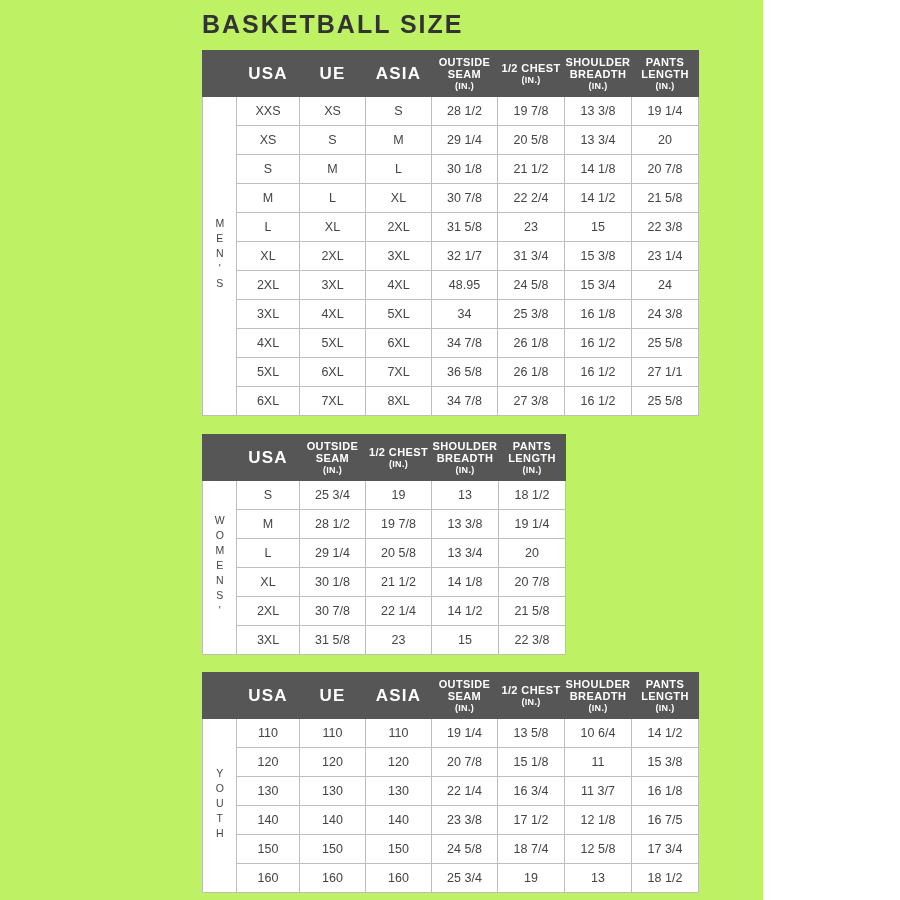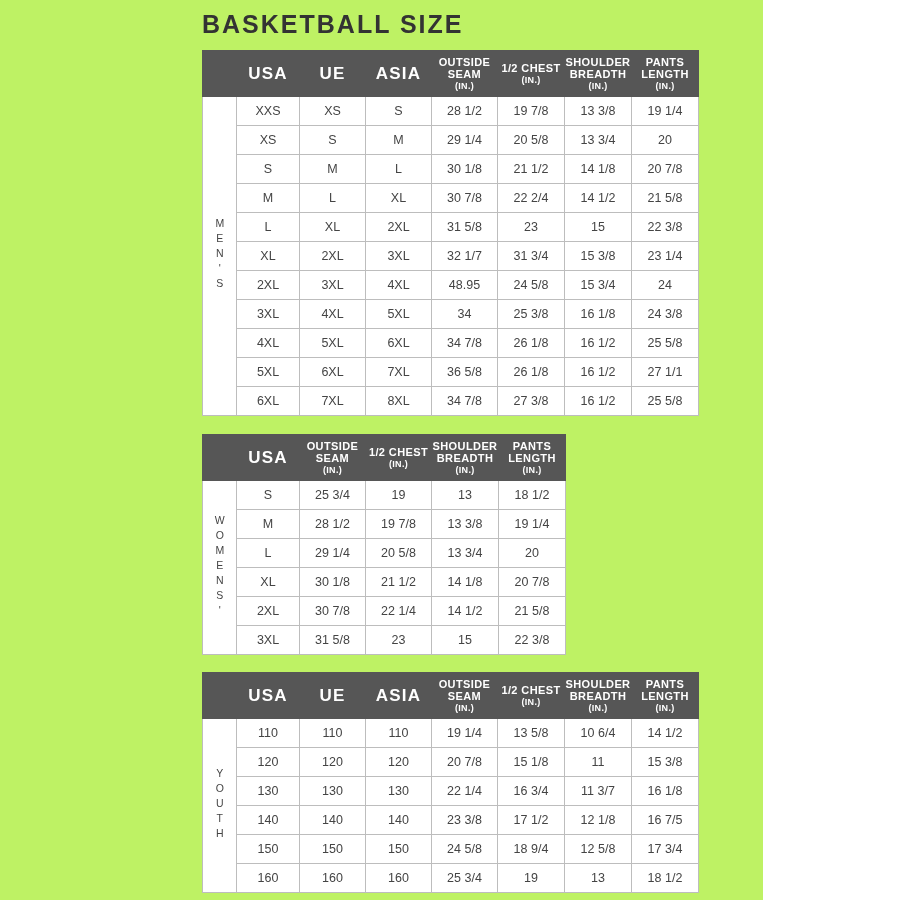--- a/index.html
+++ b/index.html
@@ -349,21 +349,21 @@
           <td>23 3/8</td>
           <td>17 1/2</td>
           <td>12 1/8</td>
           <td>16 7/5</td>
         </tr>
         <tr>
           <td>150</td>
           <td>150</td>
           <td>150</td>
           <td>24 5/8</td>
-          <td>18 9/4</td>
+          <td>18 7/4</td>
           <td>12 5/8</td>
           <td>17 3/4</td>
         </tr>
         <tr>
           <td>160</td>
           <td>160</td>
           <td>160</td>
           <td>25 3/4</td>
           <td>19</td>
           <td>13</td>

